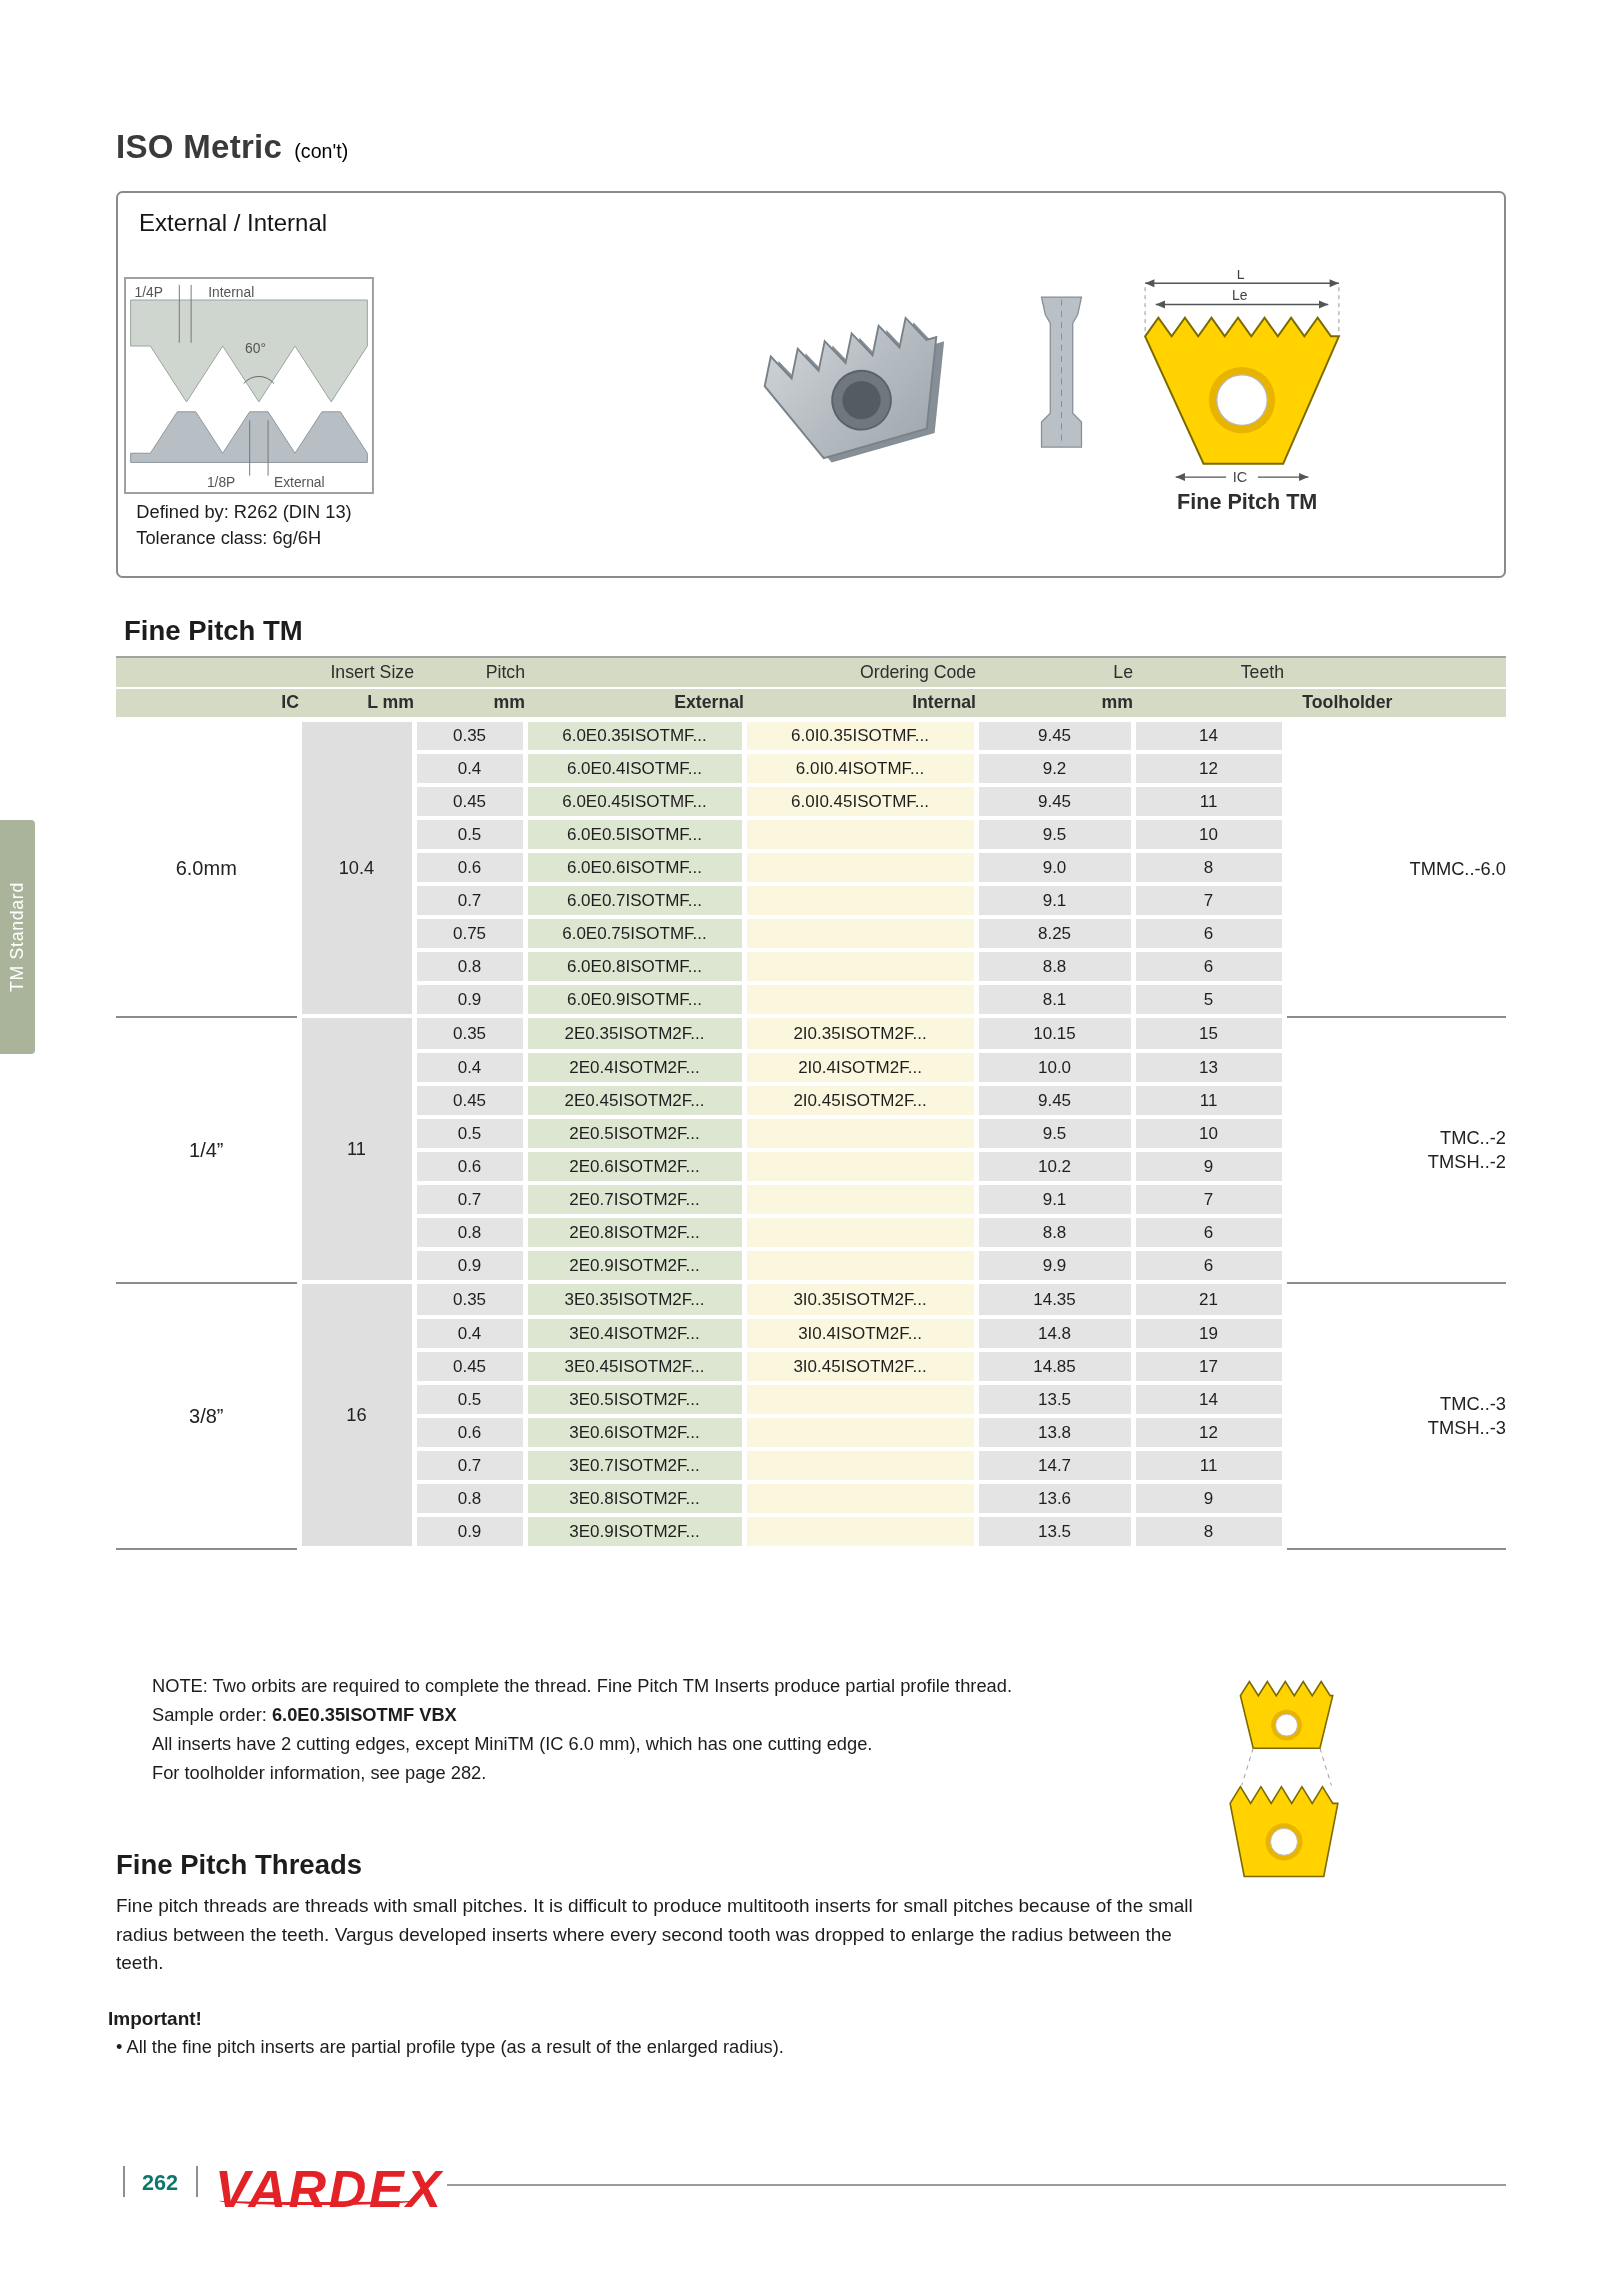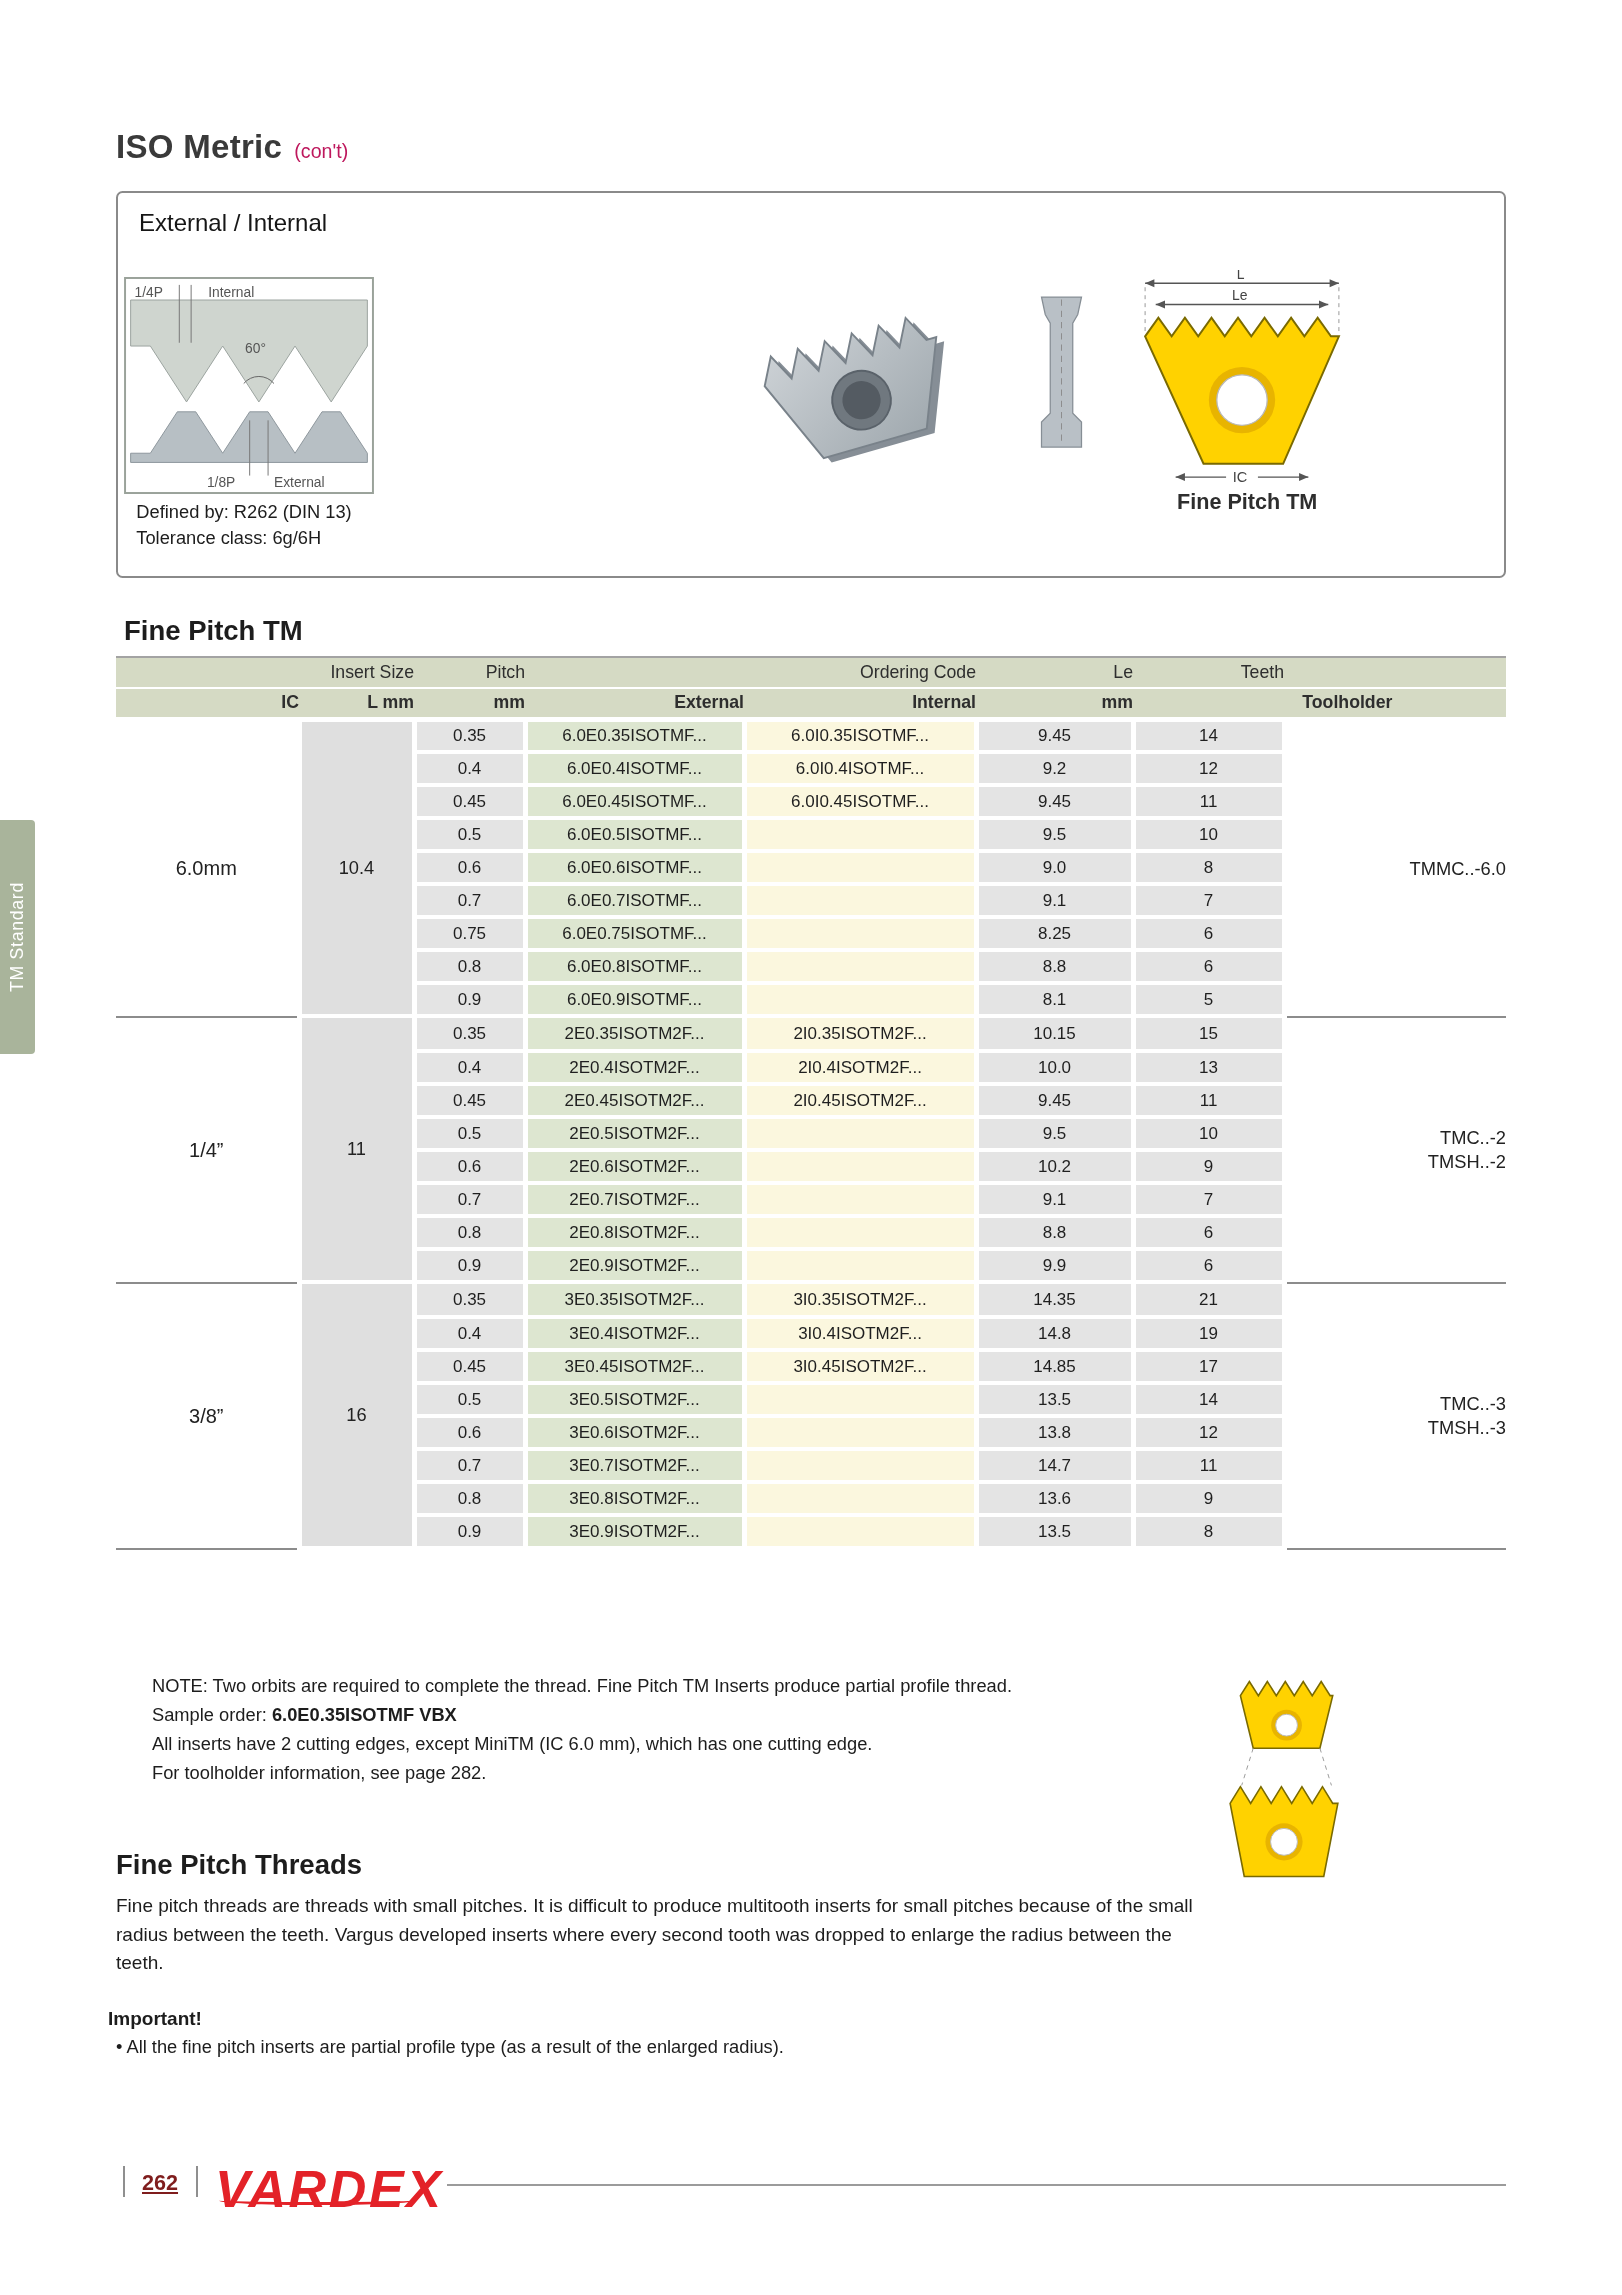--- a/index.html
+++ b/index.html
@@ -23,21 +23,21 @@
     display: flex; align-items: center; justify-content: center;
   }
   .side-tab span {
     writing-mode: vertical-rl; transform: rotate(180deg);
     color: #fff; font-size: 17.7px; letter-spacing: 0.7px;
   }
 
   
   .title-row { position: absolute; left: 116px; top: 128px; }
   .title-row h1 { display:inline; font-size: 33px; font-weight: 800; color: #3a3a3a; letter-spacing: 0.3px; }
-  .title-row .cont { font-size: 19.6px; color: #be185d; margin-left: 9.2px; }
+  .title-row .cont { font-size: 19.6px; color: #000000; margin-left: 9.2px; }
 
   
   .profile-box {
     position: absolute; left: 116px; top: 191px;
     width: 1390px; height: 387px;
     border: 2px solid #8a8a8a; border-radius: 6.5px; background: #fff;
   }
   .box-title { position: absolute; left: 21px; top: 15.7px; font-size: 24px; color: #161616; }
   .thread-diagram { position: absolute; left: 6px; top: 84px; }
   .defined { position: absolute; left: 18.3px; top: 306px; font-size: 18.3px; line-height: 1.4; color: #1d1d1d; }
@@ -83,21 +83,21 @@
   .fpt-body  { position: absolute; left: 116px; top: 1892px; width: 1080px; font-size: 19px; line-height: 1.5; color: #1d1d1d; }
 
   .imp-title  { position: absolute; left: 108px; top: 2008px; font-size: 19px; font-weight: bold; color: #1d1d1d; }
   .imp-bullet { position: absolute; left: 116px; top: 2036px; font-size: 18.3px; color: #1d1d1d; }
 
   
   .footer { position: absolute; left: 116px; top: 2163px; width: 1390px; height: 59px; }
   .footer .bar { position: absolute; width: 2px; height: 31px; background: #8f8f8f; top: 2.6px; }
   .footer .bar1 { left: 6.5px; }
   .footer .bar2 { left: 80px; }
-  .pagenum { position: absolute; left: 26px; top: 6.5px; font-size: 21.6px; font-weight: bold; color: #7f1d1d; text-decoration: underline; }
+  .pagenum { position: absolute; left: 26px; top: 6.5px; font-size: 21.6px; font-weight: bold; color: #0f766e; }
   .brand { position: absolute; left: 99px; top: -3.9px; font-size: 52px; font-weight: bold; font-style: italic;
            color: #e32228; letter-spacing: 2.6px; }
   .swoosh { position: absolute; left: 103px; top: 33px; width: 196px; height: 9.2px;
             border-bottom: 3.3px solid #e32228; border-radius: 50%; }
   .footer .rule { position: absolute; left: 331px; top: 21px; width: 1059px; height: 2px; background: #9b9b9b; }
 
   svg text { font-family: "Liberation Sans", sans-serif; }
 </style>
 </head>
 <body>

